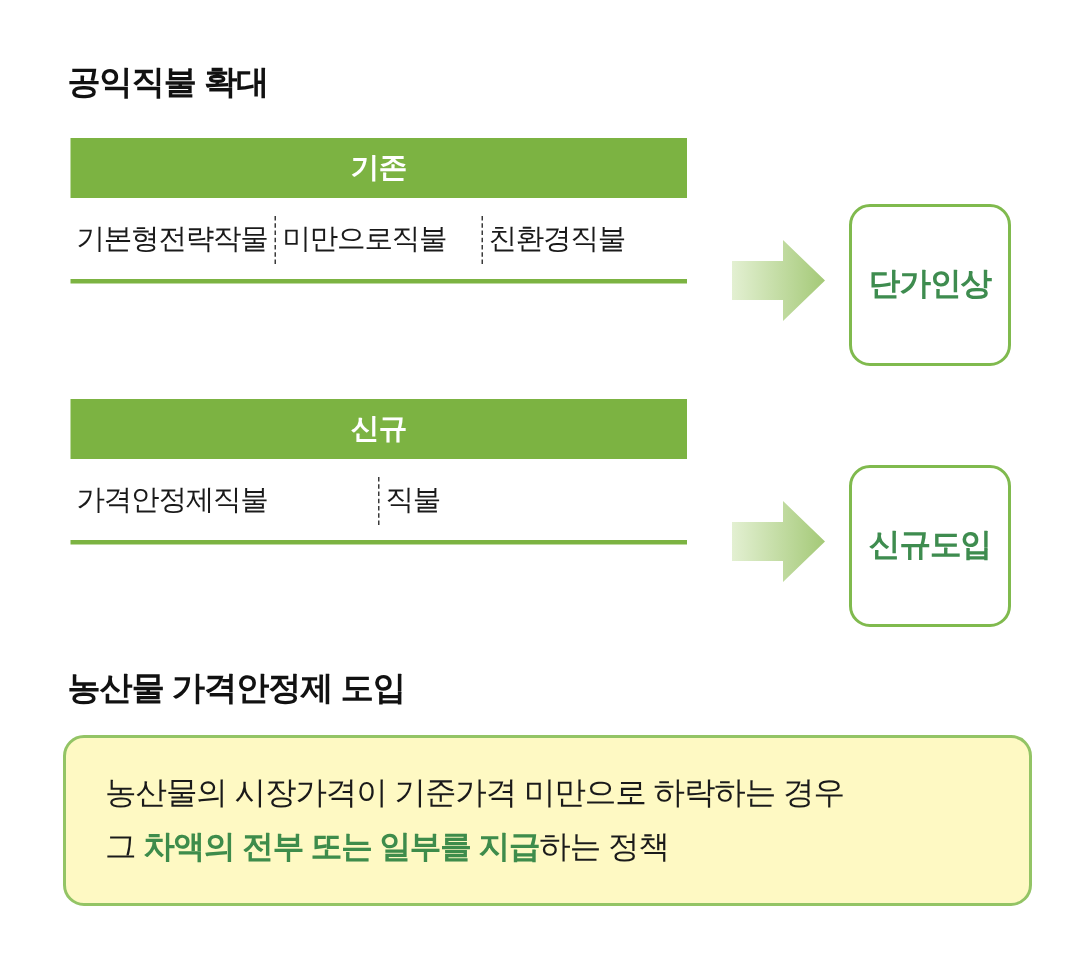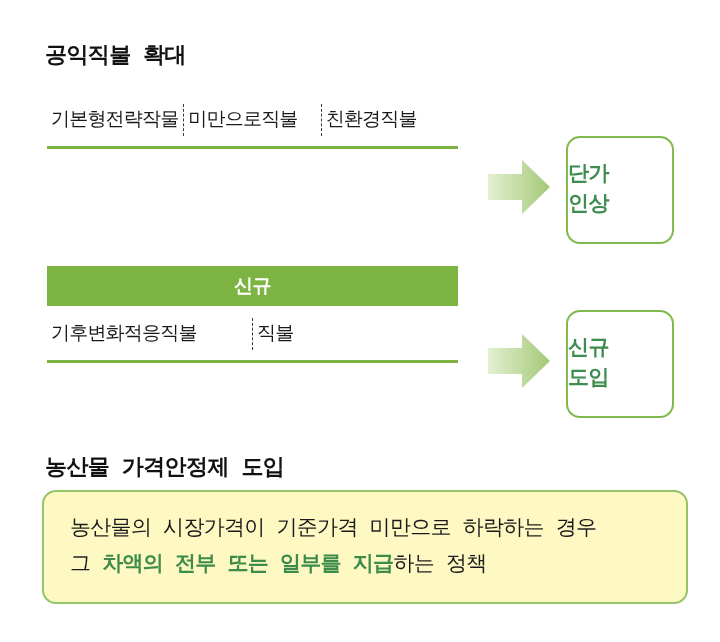--- a/index.html
+++ b/index.html
@@ -13,34 +13,33 @@
     font-family: "Liberation Sans", "DejaVu Sans", sans-serif;
     color: #1a1a1a;
     position: relative;
     overflow: hidden;
   }
 
   .page {
     position: relative;
     width: 700px;
     height: 642px;
-    font-family: Liberation Mono, monospace;
   }
 
   
   .section-title {
     position: absolute;
     font-size: 22px;
     font-weight: bold;
     letter-spacing: -0.6px;
     color: #111111;
     white-space: nowrap;
   }
   #title-top   { left: 45px; top: 40px; }
-  #title-bottom{ left: 45px; top: 444px; margin-top: 8px; }
+  #title-bottom{ left: 45px; top: 444px; }
 
   
   .group {
     position: absolute;
     left: 47px;
     width: 411px;
   }
   #group-existing { top: 92px; }
   #group-new      { top: 266px; }
 
@@ -95,21 +94,22 @@
 
   
   .badge {
     position: absolute;
     width: 104px;
     height: 104px;
     border: 2px solid #80BA4E;
     border-radius: 14px;
     background: #ffffff;
     display: flex;
-    flex-direction: column;
+    flex-direction: row;
+    align-items: center;
     justify-content: center;
   }
   #badge-price  { left: 566px; top: 136px; }
   #badge-newadd { left: 566px; top: 310px; }
   .badge-line {
     color: #3E8C4F;
     font-size: 21px;
     font-weight: bold;
     line-height: 30px;
     letter-spacing: -0.6px;
@@ -144,20 +144,23 @@
   }
 </style>
 </head>
 <body>
 
 <div class="page">
 
   <div class="section-title" id="title-top">공익직불 확대</div>
 
   <div class="group" id="group-existing">
+    <div class="group-header">
+      <span class="group-header-label">기존</span>
+    </div>
     <div class="group-body">
       <div class="col">
         <span class="col-line">기본형</span>
         <span class="col-line">전략작물</span>
       </div>
       <div class="col">
         <span class="col-line">미만으로</span>
         <span class="col-line">직불</span>
       </div>
       <div class="col">
@@ -181,21 +184,21 @@
     <span class="badge-line">단가</span>
     <span class="badge-line">인상</span>
   </div>
 
   <div class="group" id="group-new">
     <div class="group-header">
       <span class="group-header-label">신규</span>
     </div>
     <div class="group-body">
       <div class="col">
-        <span class="col-line">기후변화적응</span>
+        <span class="col-line">가격안정제</span>
         <span class="col-line">직불</span>
       </div>
       <div class="col">
         <span class="col-line">직불</span>
       </div>
     </div>
   </div>
 
   <svg class="arrow" id="arrow-new" viewBox="0 0 62 58">
     <defs>

